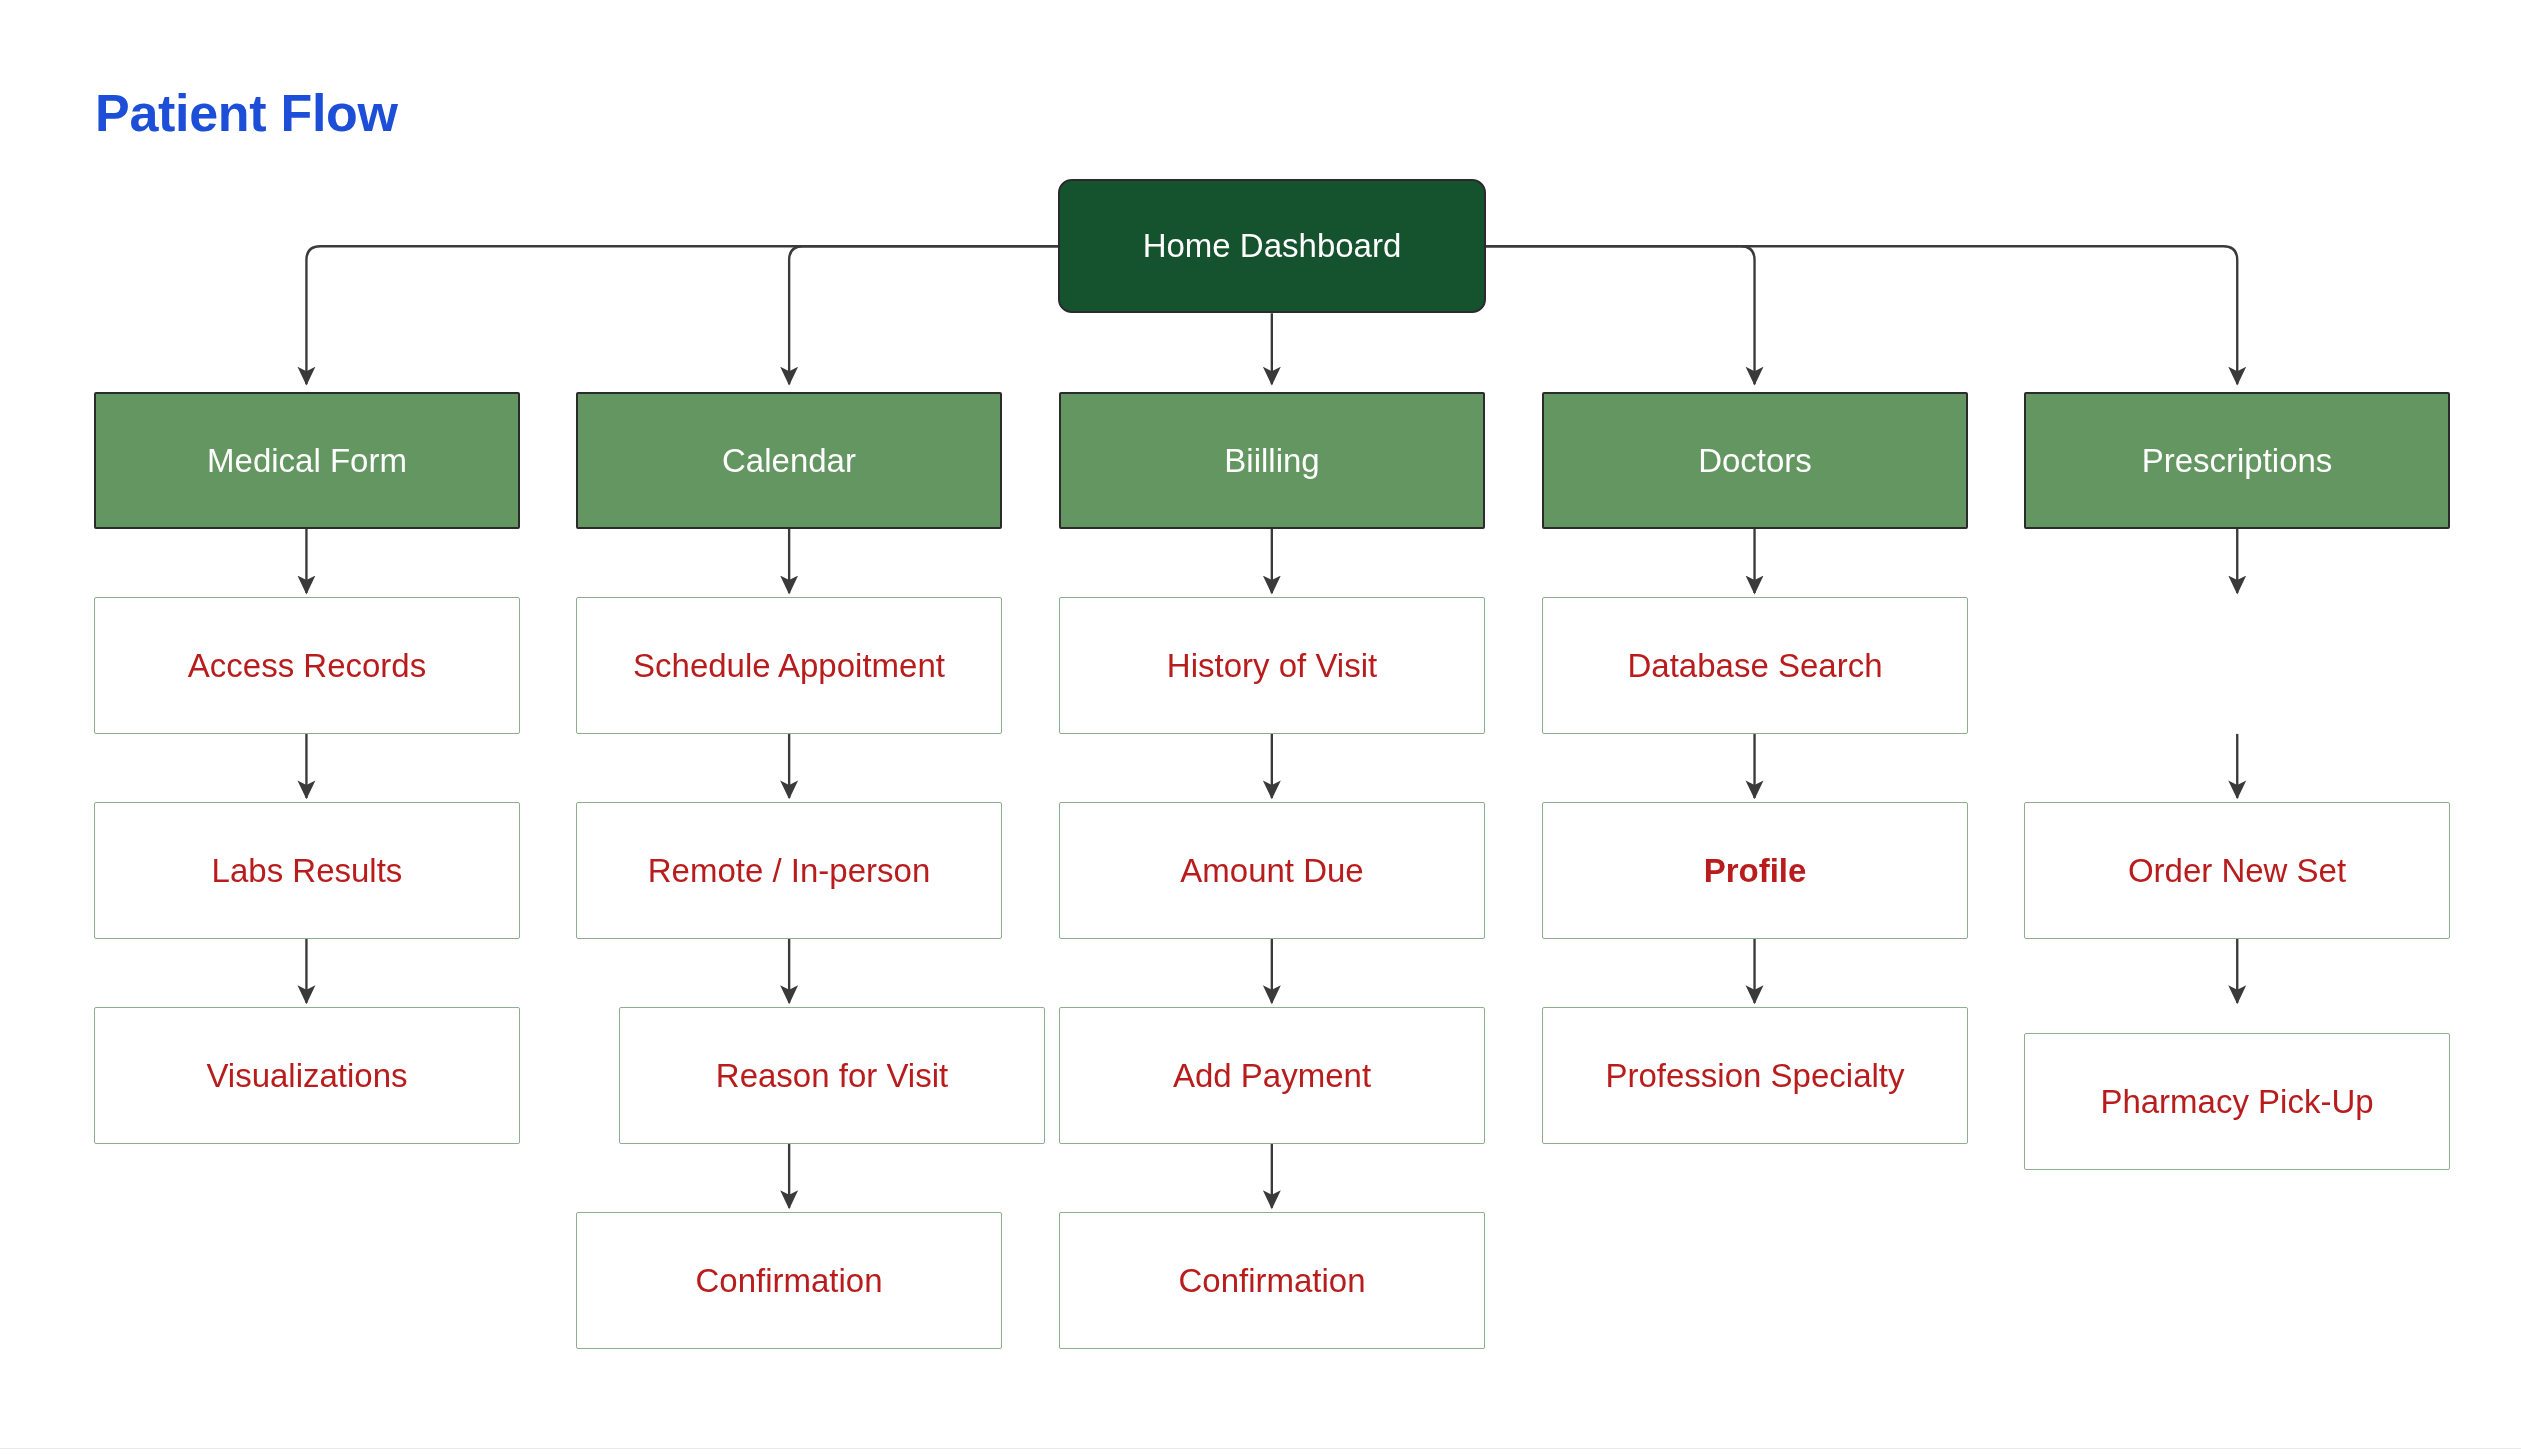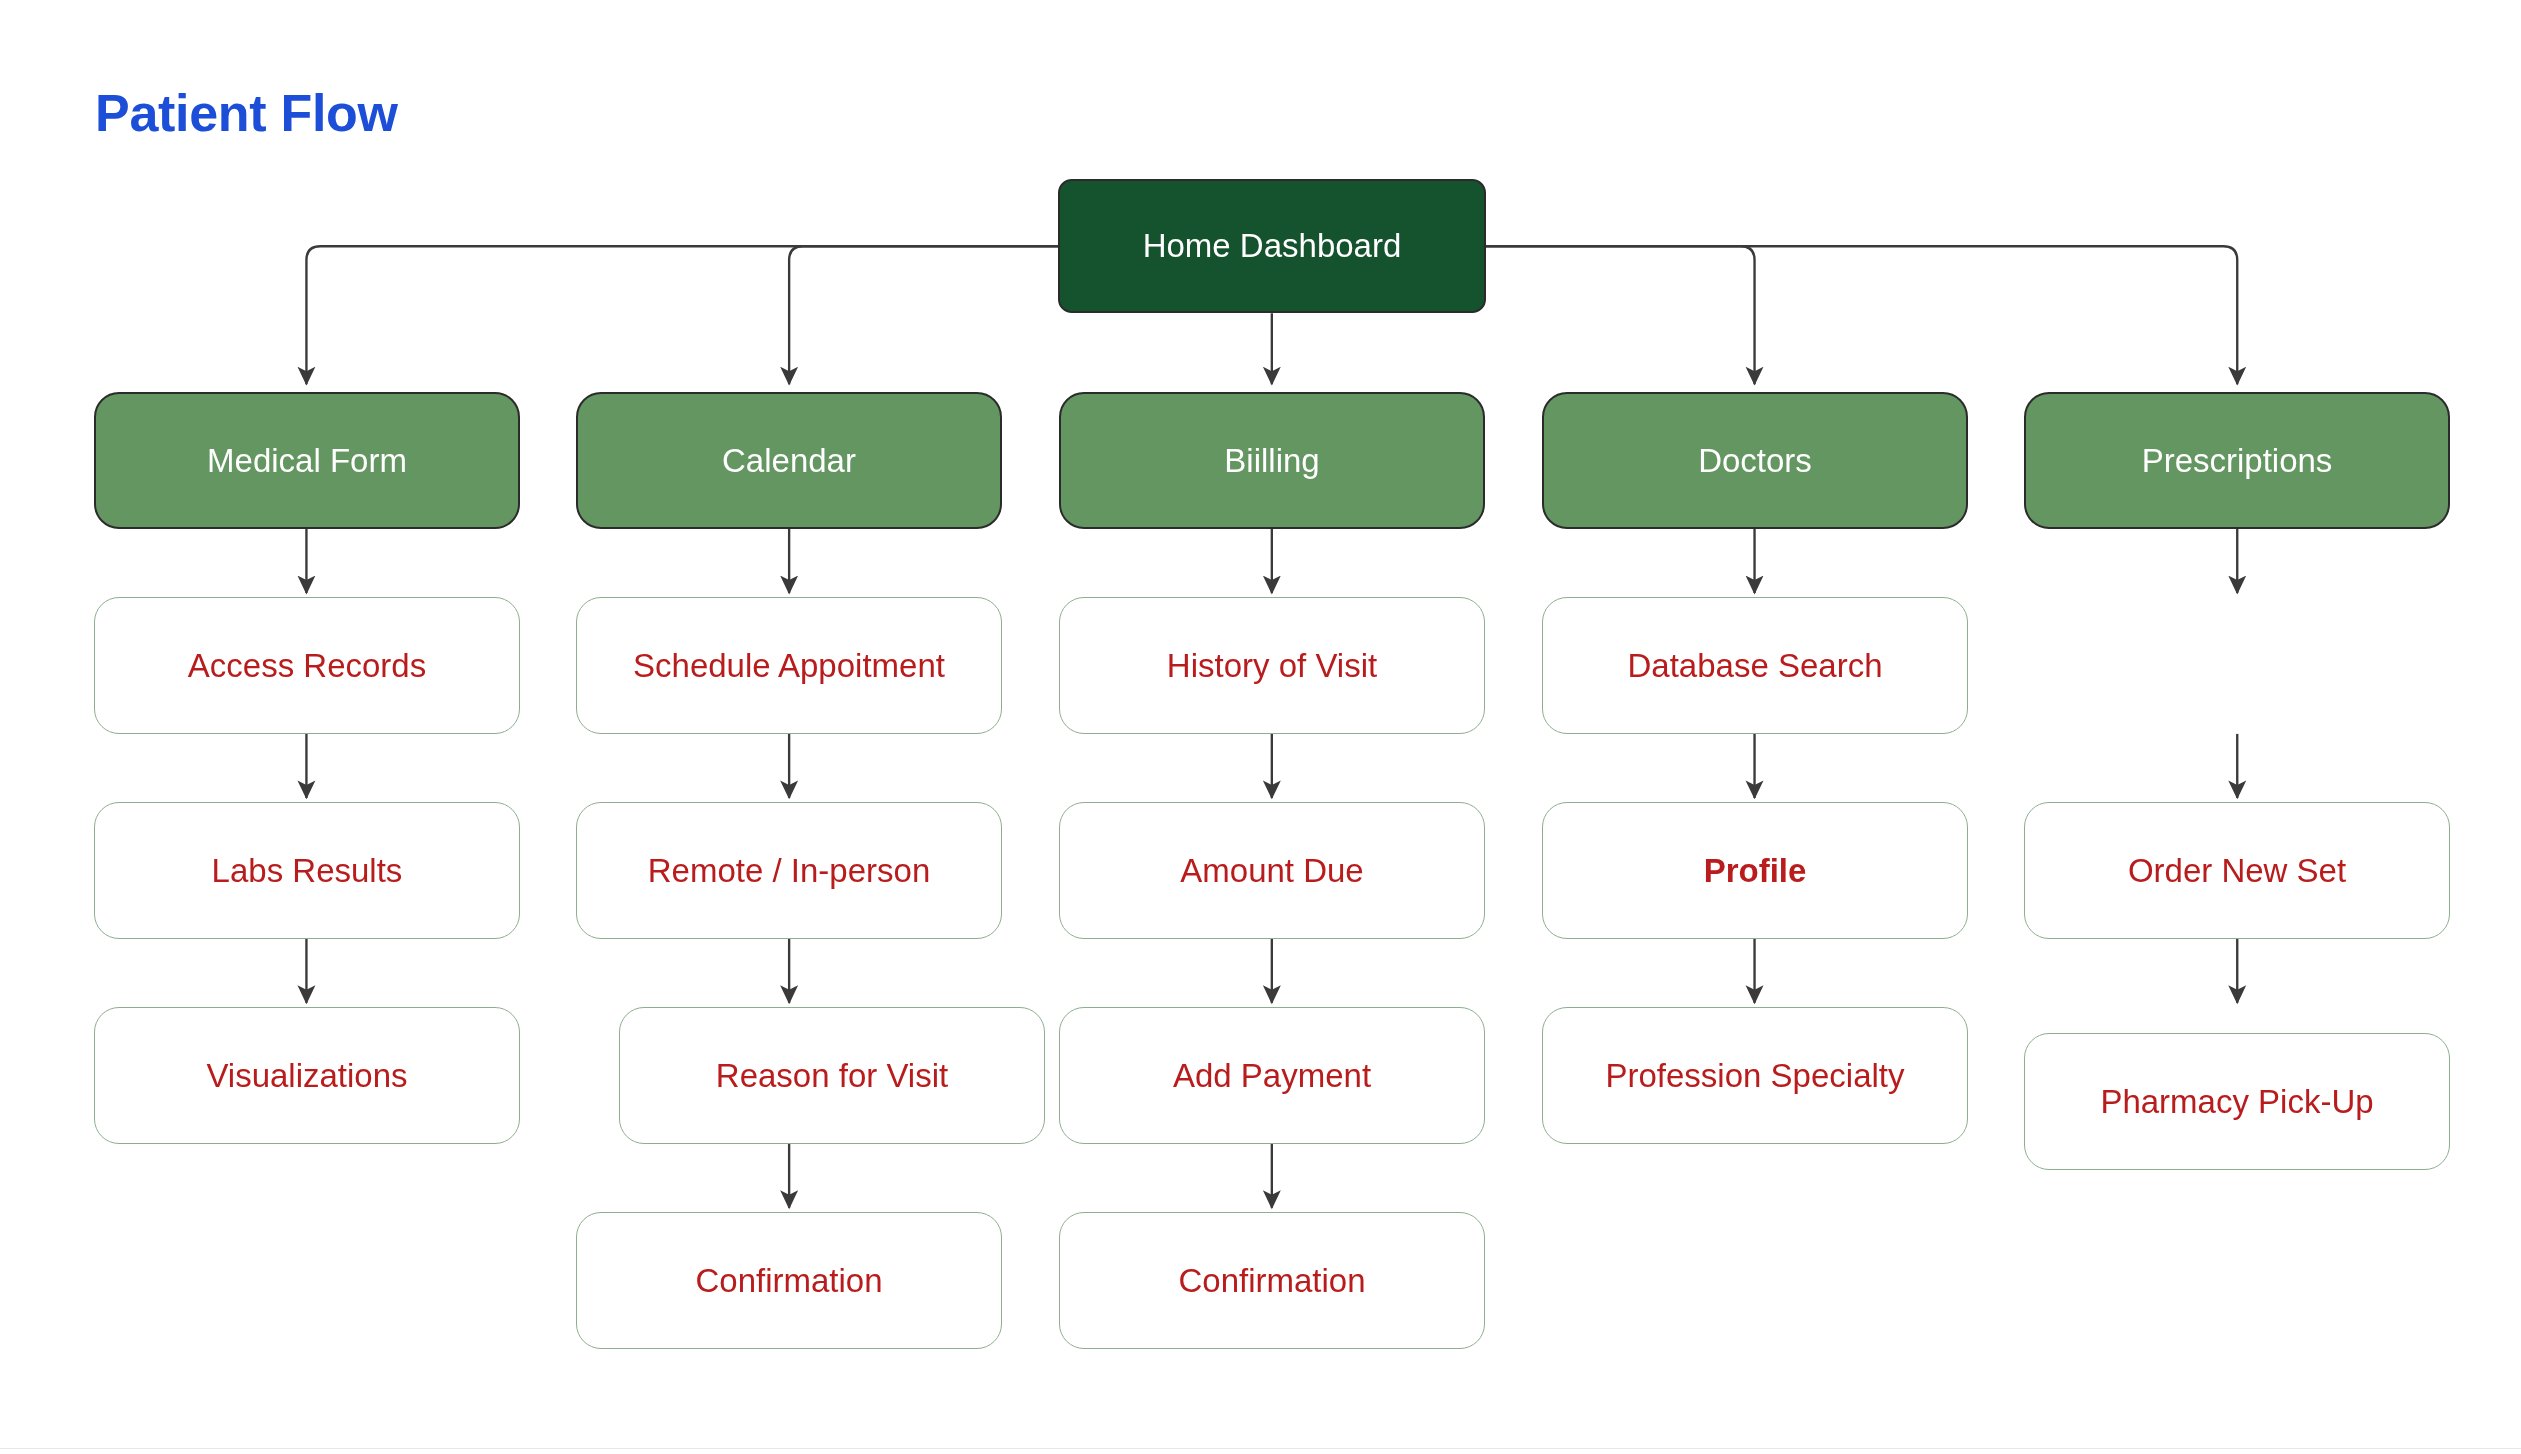--- a/index.html
+++ b/index.html
@@ -24,21 +24,21 @@
     line-height:1;
   }
 
   .node{
     position:absolute;
     box-sizing:border-box;
     display:flex;
     align-items:center;
     justify-content:center;
     text-align:center;
-    border-radius:25px;
+    border-radius:2px;
     line-height:1.15;
   }
   .node-green{
     background:#639661;
     border:2px solid #2b2b2b;
     color:#ffffff;
     font-size:33px;
   }
   .node-white{
     background:#ffffff;

